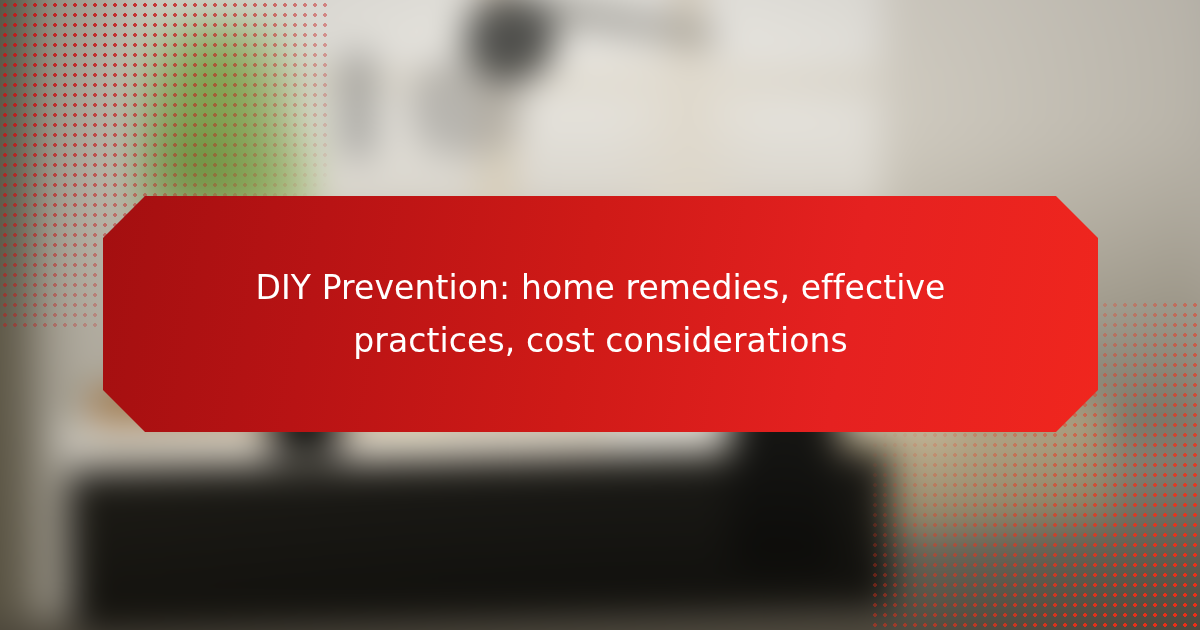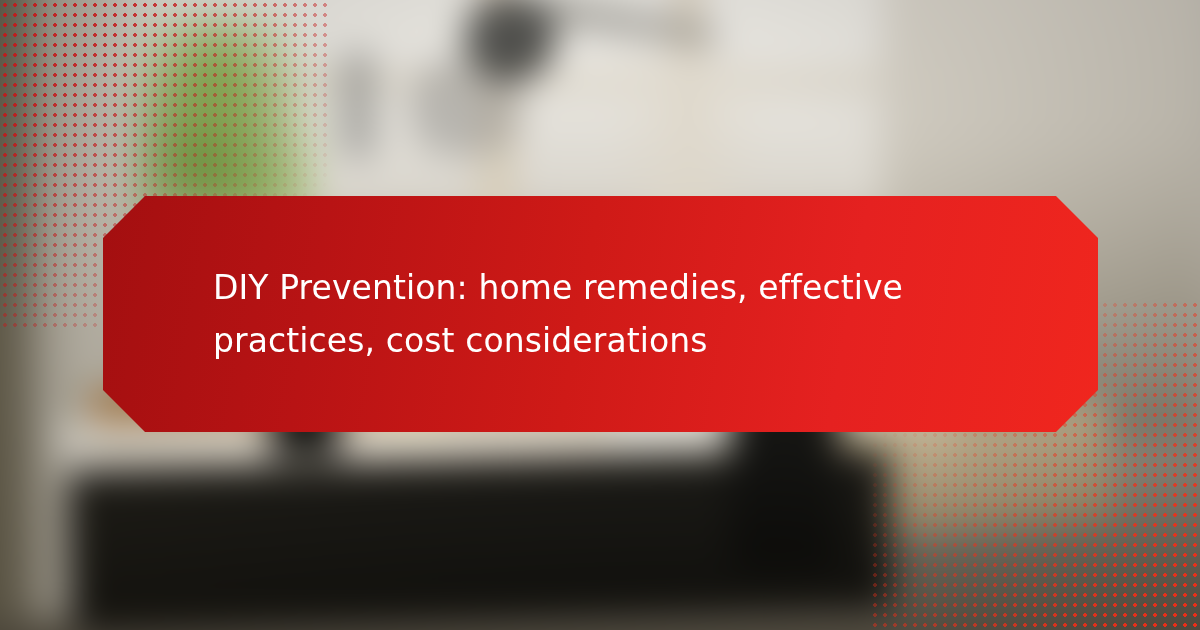--- a/index.html
+++ b/index.html
@@ -209,20 +209,21 @@
     justify-content:center;
     padding:0 110px;
   }
 
   .banner-title {
     color:#ffffff;
     font-family:"DejaVu Sans", sans-serif;
     font-size:33px;
     font-weight:400;
     line-height:1.62;
+    text-align:center;
     letter-spacing:.1px;
     width:100%;
   }
 </style>
 </head>
 <body>
 
 <div id="stage">
 
   <div class="bg-photo">

